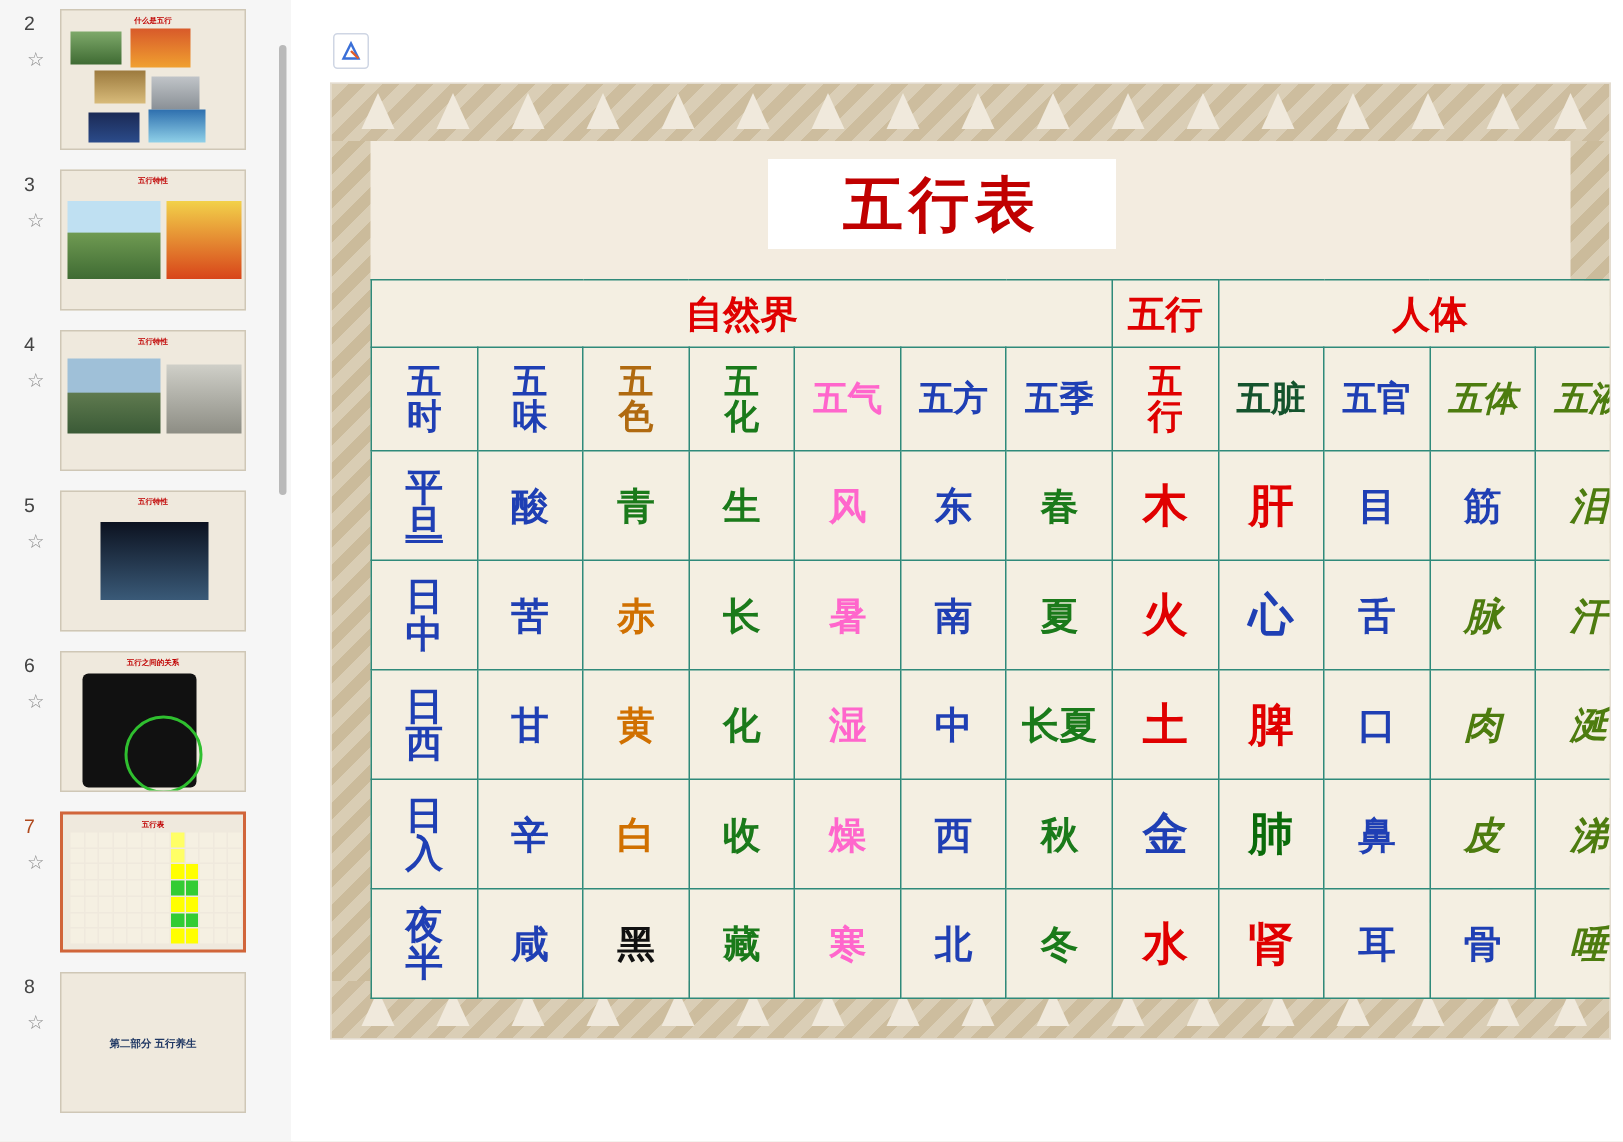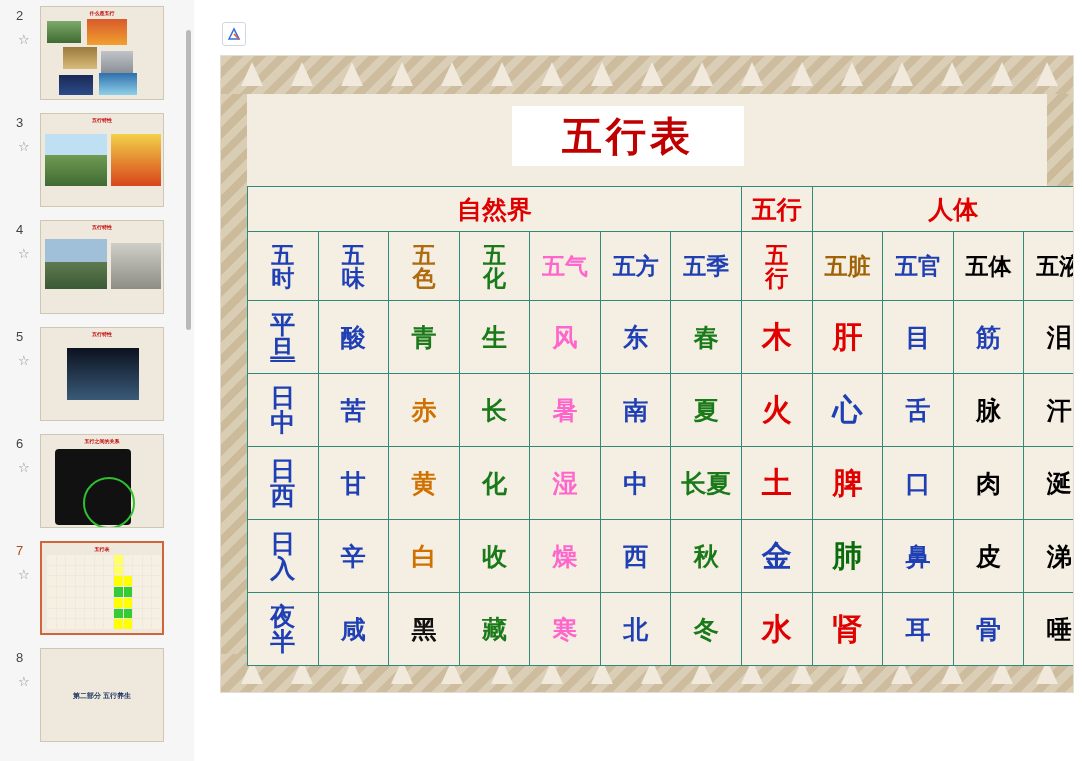--- a/index.html
+++ b/index.html
@@ -128,27 +128,27 @@
   .grp{
     height:44px;font-size:25px;font-weight:bold;
   }
   .hdr{height:68px;font-size:23px;font-weight:bold;line-height:1.05;}
   .cell{height:72px;font-size:25px;font-weight:bold;}
   .wx-cell{font-size:30px;font-weight:bold;}
   .yellow{background:#ffff00;}
   .green{background:#22c922;}
   .c-red{color:#e00000;}
   .c-blue{color:#1f3fb4;}
-  .c-magenta{color:#000000;}
+  .c-magenta{color:#4d7c0f;font-style:italic;}
   .c-green{color:#1a7a1a;}
   .c-brown{color:#b06a10;}
   .c-orange{color:#d07000;}
   .c-black{color:#111;}
   .c-pink{color:#ff66cc;}
-  .c-purple{color:#a16207;margin-left:20px;}
+  .c-purple{color:#14532d;margin-left:20px;}
   .c-dgreen{color:#0a6b0a;}
   .u{ text-decoration:underline; }
   .stack{display:block;line-height:1.02;}
 </style>
 </head>
 <body>
 
 <div class="app">
 
   <div class="slidepanel">

